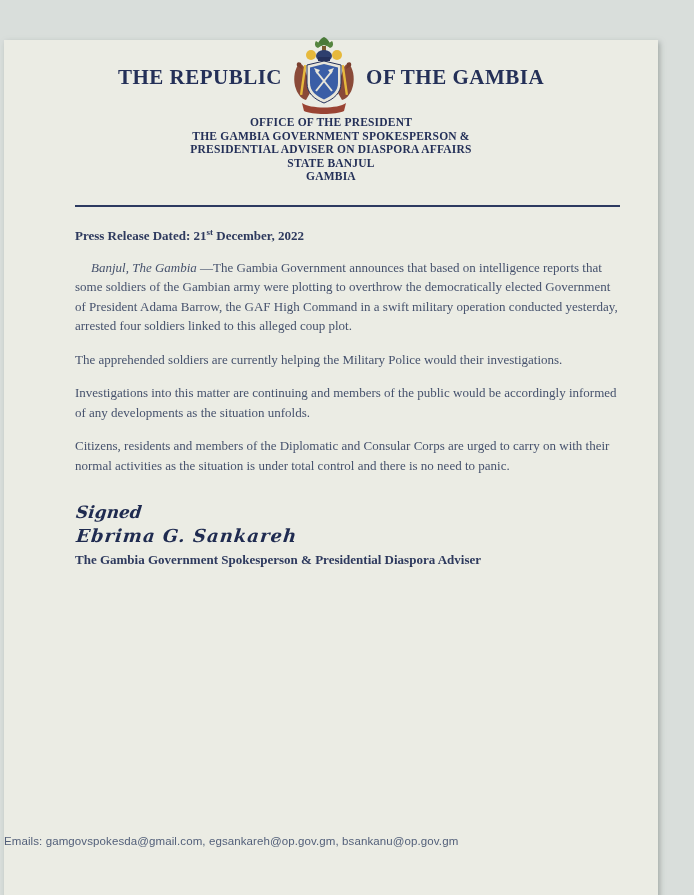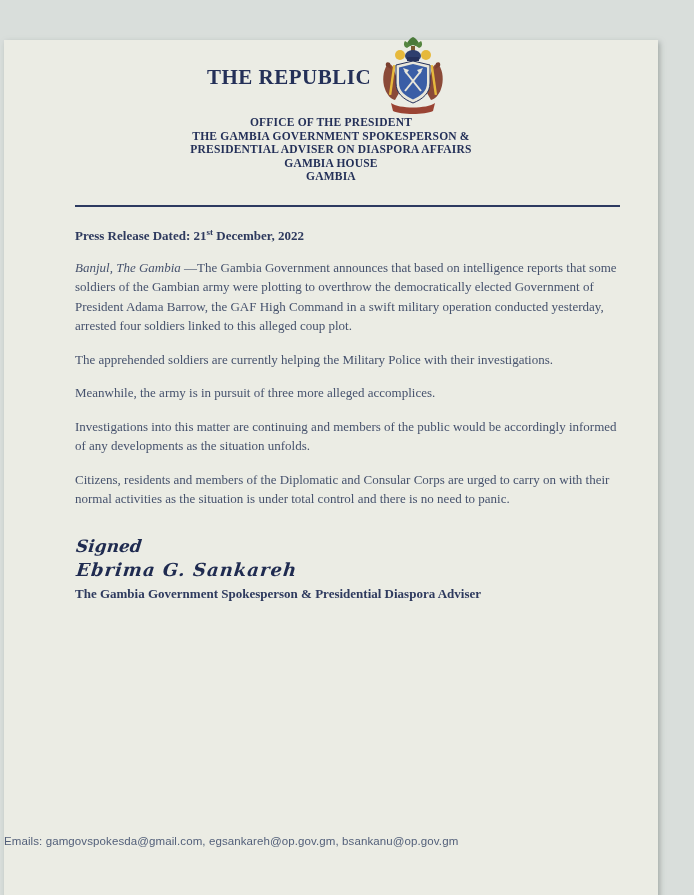--- a/index.html
+++ b/index.html
@@ -43,21 +43,21 @@
     margin-top: 20px; font-size: 13px; font-weight: bold; color: #2e3a5e;
   }
   .date-line sup { font-size: 9px; }
   .statement-title {
     margin-top: 15px; font-size: 13px; font-weight: bold; color: #2e3a5e;
     line-height: 19px;
   }
   .para {
     margin-top: 14px; font-size: 13px; line-height: 19.5px; color: #46526d;
   }
-  .dateline-italic { font-style: italic; }
+  .dateline-italic { font-style: italic; margin-left: 16px; }
   
   .sig-block { margin-top: 26px; }
   .sig-script {
     font-family: "DejaVu Serif", serif;
     font-style: italic; font-weight: bold; color: #1f2b50;
     transform: skewX(-6deg); transform-origin: left bottom;
   }
   .sig-signed { font-size: 17px; line-height: 22px; }
   .sig-name { font-size: 18px; line-height: 26px; letter-spacing: 1px; }
   .sig-title {
@@ -102,40 +102,40 @@
         <path d="M36 26 L53 30 L53 48 C53 58 46 64 36 68 C26 64 19 58 19 48 L19 30 Z" fill="#e8e6da" stroke="#24305a" stroke-width="1"></path>
         <path d="M36 29 L50 32.5 L50 48 C50 56 44 61 36 64.5 C28 61 22 56 22 48 L22 32.5 Z" fill="#3a5ea6"></path>
 
         <line x1="28" y1="36" x2="44" y2="56" stroke="#e8e6da" stroke-width="2"></line>
         <line x1="44" y1="36" x2="28" y2="56" stroke="#e8e6da" stroke-width="2"></line>
         <path d="M26 33 L32 35 L29 39 Z" fill="#e8e6da"></path>
         <path d="M46 33 L40 35 L43 39 Z" fill="#e8e6da"></path>
 
         <path d="M14 68 C22 74 50 74 58 68 L56 76 C48 80 24 80 16 76 Z" fill="#9a4434"></path>
       </svg>
+      <span class="title-text">OF THE GAMBIA</span>
     </div>
     <div class="office-lines">
       <div class="office-line">OFFICE OF THE PRESIDENT</div>
       <div class="office-line">THE GAMBIA GOVERNMENT SPOKESPERSON &amp;</div>
       <div class="office-line">PRESIDENTIAL ADVISER ON DIASPORA AFFAIRS</div>
-      <div class="office-line">GAMBIA HOUSE</div>
+      <div class="office-line">STATE BANJUL</div>
       <div class="office-line">GAMBIA</div>
     </div>
   </div>
 
   <div class="content">
     <hr class="divider">
 
     <div class="date-line"><span>Press Release Dated: 21</span><sup>st</sup><span> December, 2022</span></div>
 
 
     <p class="para"><span class="dateline-italic">Banjul, The Gambia</span><span> —The Gambia Government announces that based on intelligence reports that some soldiers of the Gambian army were plotting to overthrow the democratically elected Government of President Adama Barrow, the GAF High Command in a swift military operation conducted yesterday, arrested four soldiers linked to this alleged coup plot.</span></p>
 
-    <p class="para">The apprehended soldiers are currently helping the Military Police with their investigations.</p>
-    <p class="para">Meanwhile, the army is in pursuit of three more alleged accomplices.</p>
+    <p class="para">The apprehended soldiers are currently helping the Military Police would their investigations.</p>
     <p class="para">Investigations into this matter are continuing and members of the public would be accordingly informed of any developments as the situation unfolds.</p>
     <p class="para">Citizens, residents and members of the Diplomatic and Consular Corps are urged to carry on with their normal activities as the situation is under total control and there is no need to panic.</p>
 
     <div class="sig-block">
       <div class="sig-script sig-signed">Signed</div>
       <div class="sig-script sig-name">Ebrima G. Sankareh</div>
       <div class="sig-title">The Gambia Government Spokesperson &amp; Presidential Diaspora Adviser</div>
     </div>
   </div>
 

